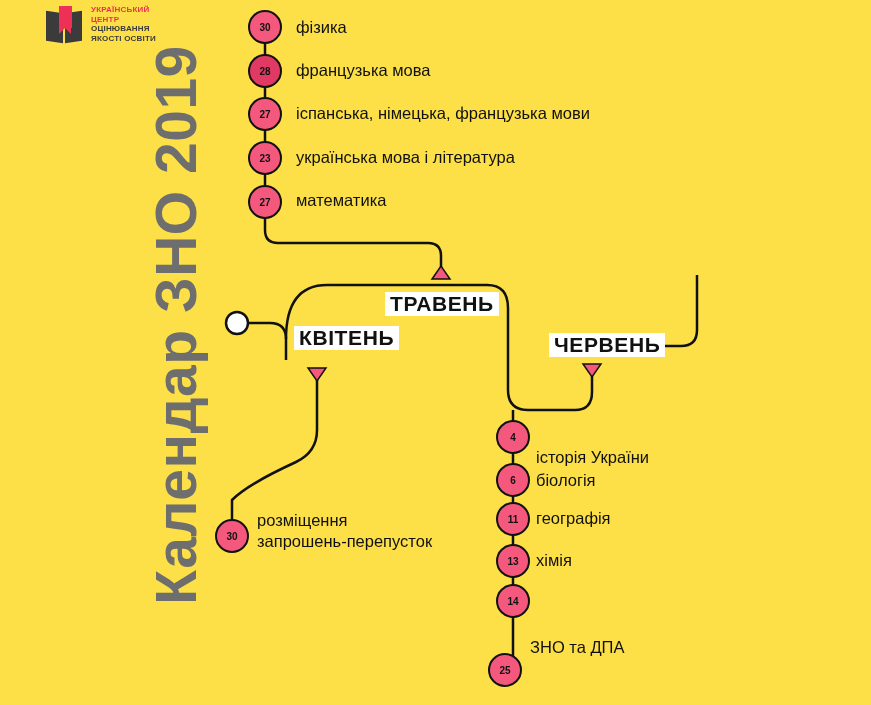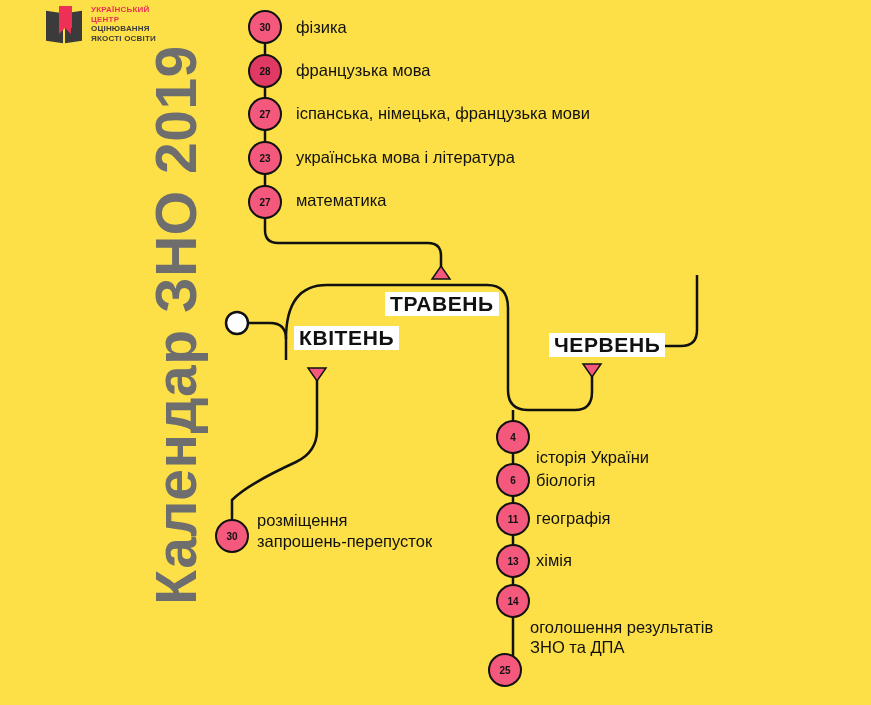--- a/index.html
+++ b/index.html
@@ -212,16 +212,15 @@
 
   <div class="node" style="left:496px; top:502px;">11</div>
   <div class="node-label" style="left:536px; top:508px;">географія</div>
 
   <div class="node" style="left:496px; top:544px;">13</div>
   <div class="node-label" style="left:536px; top:550px;">хімія</div>
 
   <div class="node" style="left:496px; top:584px;">14</div>
 
   <div class="node" style="left:488px; top:653px;">25</div>
-  <div class="node-label" style="left:530px; top:617px;">оголошення результатів</div>
   <div class="node-label" style="left:530px; top:637px;">ЗНО та ДПА</div>
 
 </div>
 
 </body></html>

